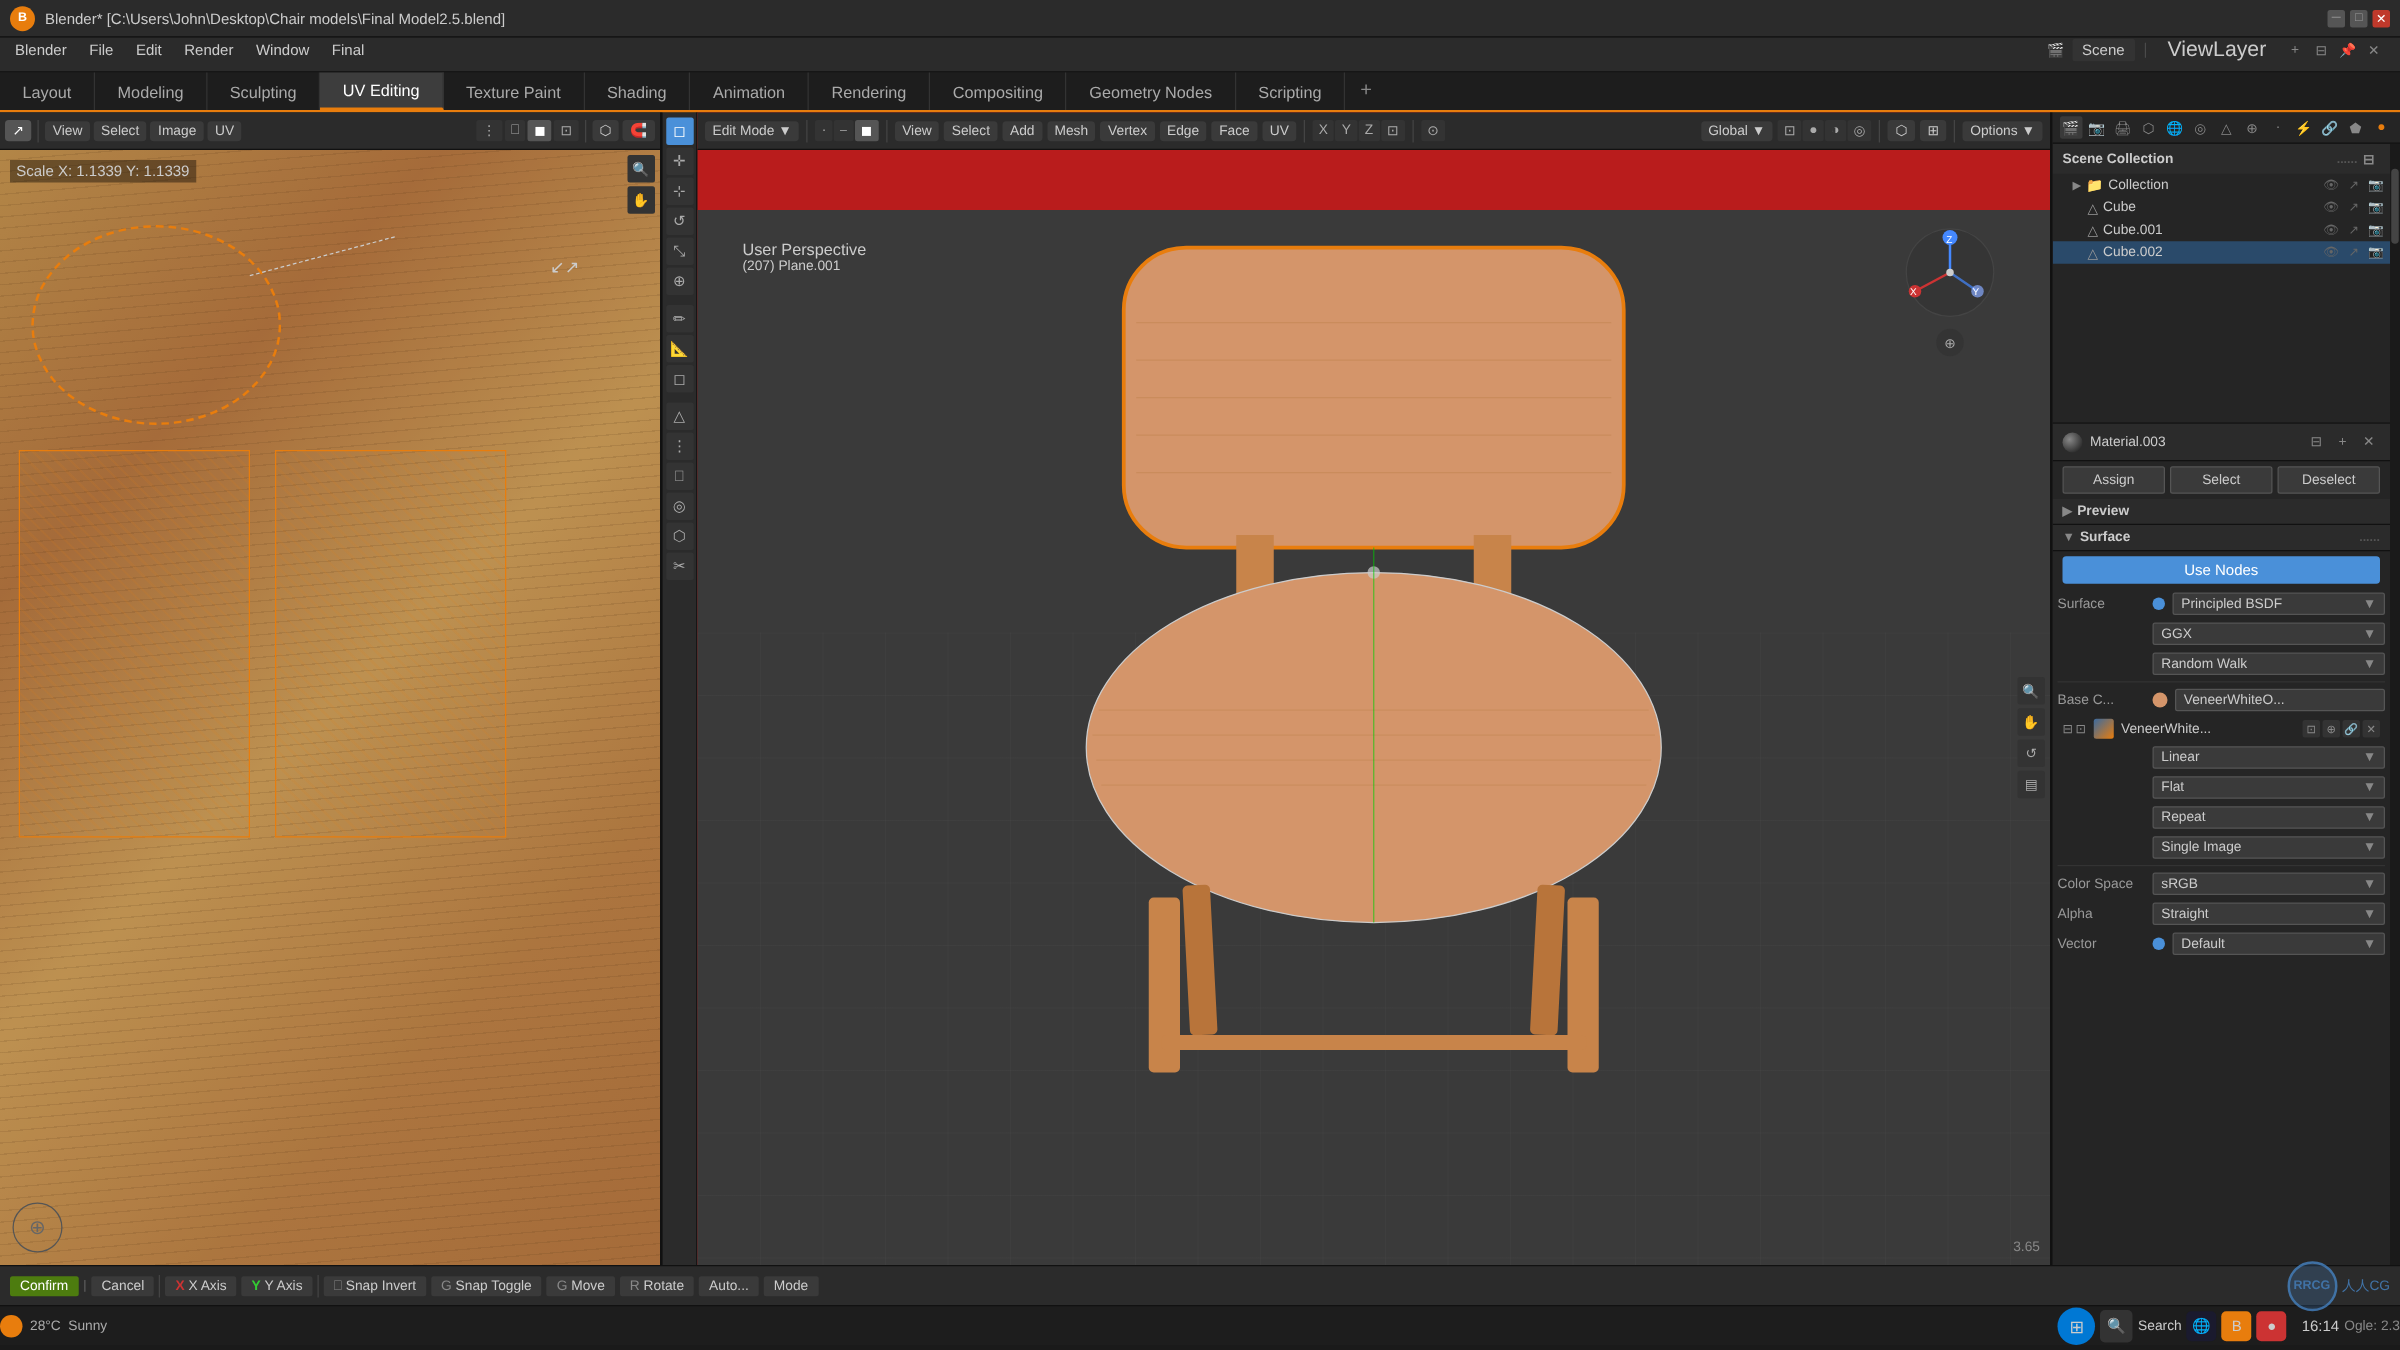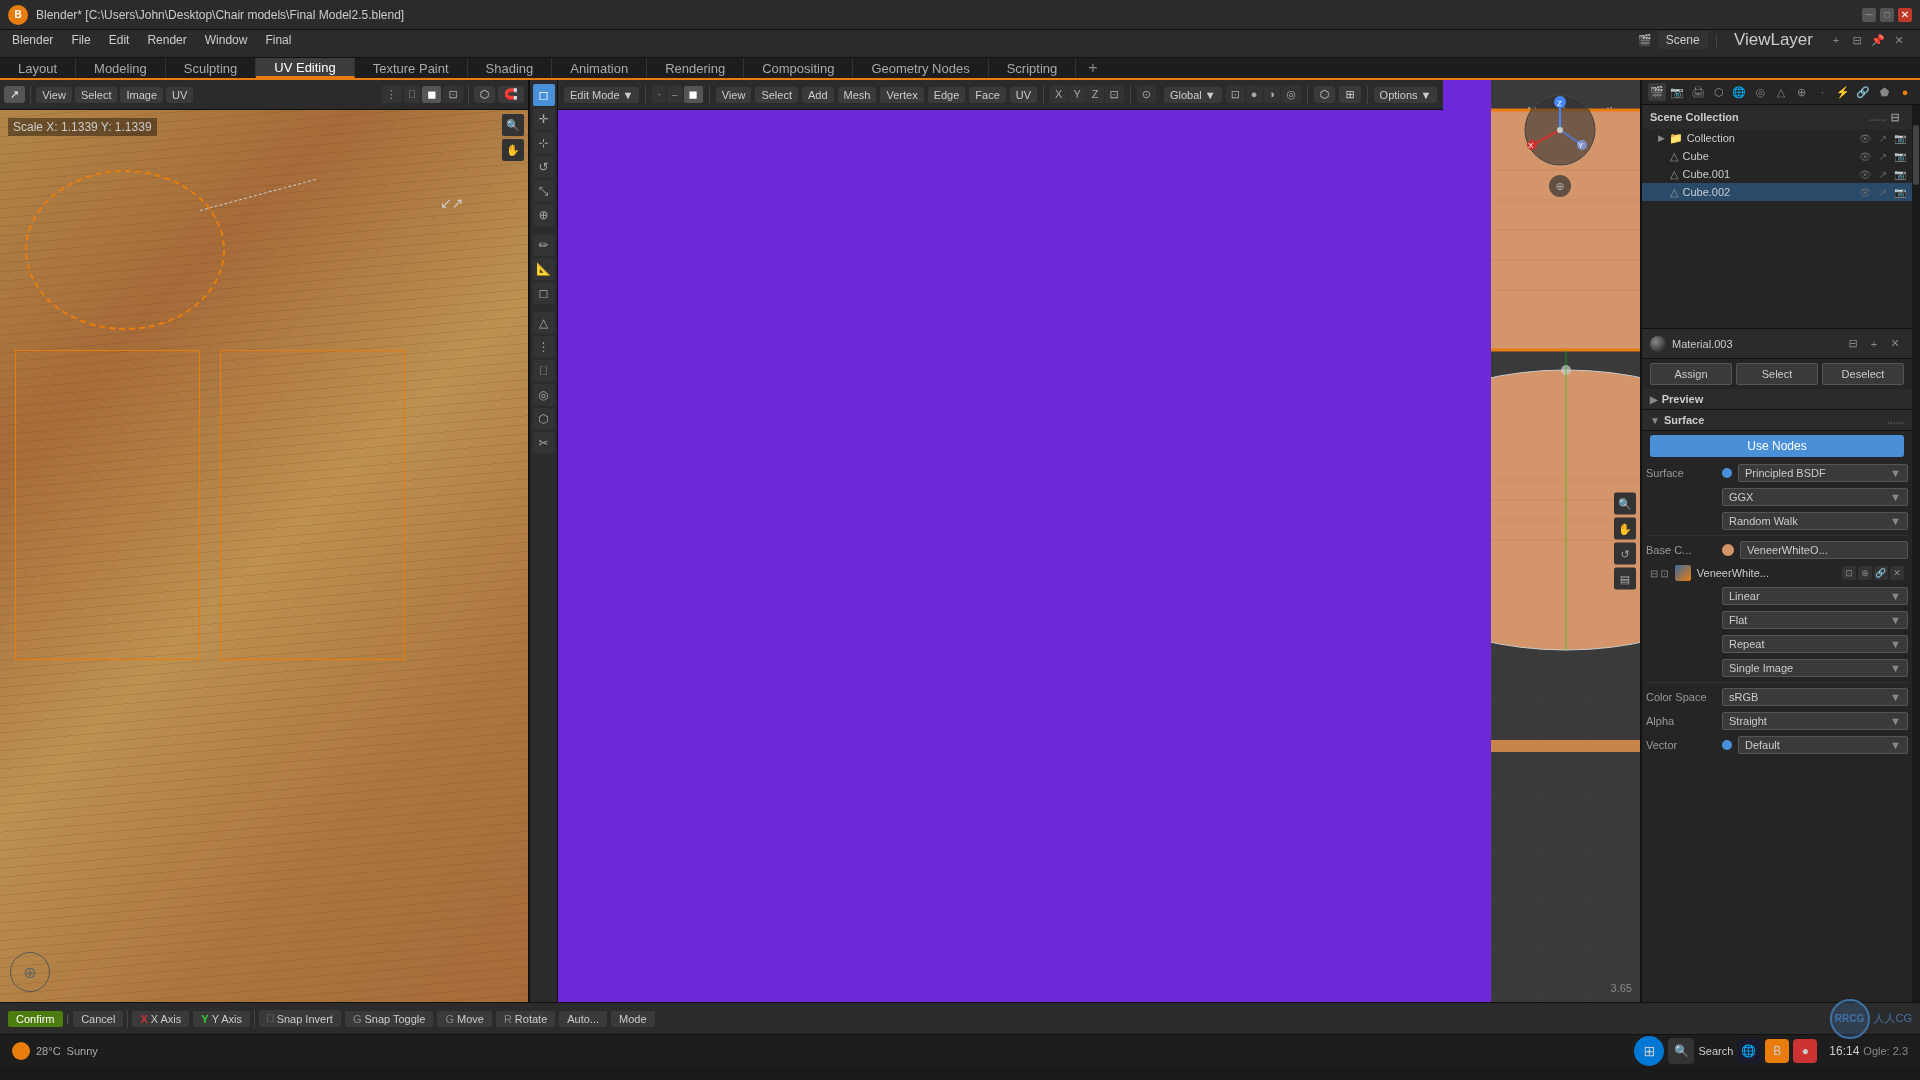--- a/index.html
+++ b/index.html
@@ -63,21 +63,21 @@
     .menu-item {
       padding: 3px 8px;
       cursor: pointer;
       border-radius: 3px;
       font-size: 12px;
       color: #cccccc;
     }
 
     
     #tab-bar {
-      height: 22px;
+      height: 32px;
       background: #1d1d1d;
       display: flex;
       align-items: stretch;
       border-bottom: 2px solid #e87d0d;
       padding: 0;
     }
     .tab {
       padding: 0 18px;
       display: flex;
       align-items: center;
@@ -223,23 +223,24 @@
       border-radius: 2px;
       display: flex; align-items: center; justify-content: center;
       cursor: pointer;
       font-size: 11px;
       color: #aaa;
     }
 
     
     #viewport-3d {
       flex: 1;
-      background: #6d28d9;
+      background: #b91c1c;
       position: relative;
       display: flex;
+      flex-direction: column;
       gap: 48px;
     }
 
     
     #viewport-header {
       height: 30px;
       background: #2b2b2b;
       display: flex;
       align-items: center;
       padding: 0 6px;
@@ -404,21 +405,21 @@
       font-size: 11px;
       text-align: center;
     }
 
     
     #status-bar {
       height: 32px;
       background: #1d1d1d;
       display: flex;
       align-items: center;
-      padding: 0 12px;
+      padding: 0 0;
       gap: 6px;
       border-top: 1px solid #111;
     }
     .weather-dot {
       width: 18px; height: 18px;
       background: #e87d0d;
       border-radius: 50%;
     }
     .status-text { font-size: 11px; color: #aaa; }
     .status-sep { flex: 1; }

